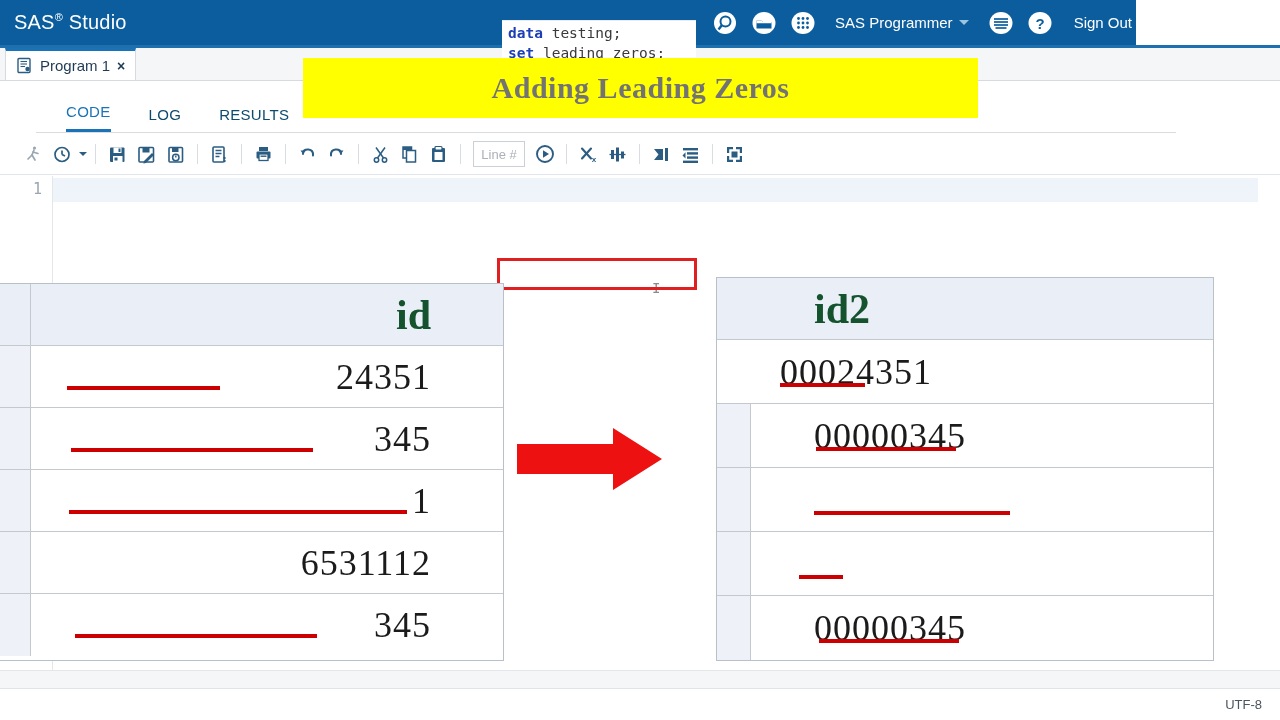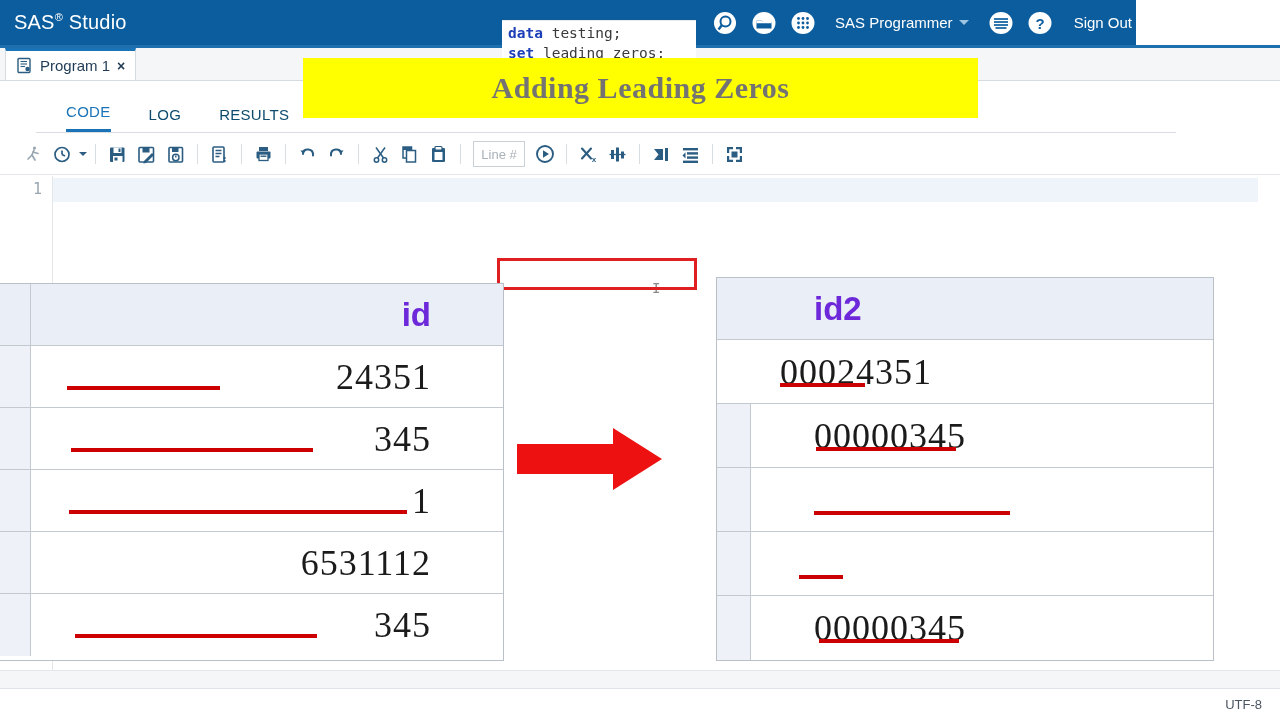--- a/index.html
+++ b/index.html
@@ -239,24 +239,24 @@
   .tbl .trow.hdr .gut-col { background: #e9eef7; }
   .tbl .trow.body .gut-col { background: #eef2f8; }
   .datacell {
     flex: 1;
     position: relative;
     display: flex; align-items: center;
     box-sizing: border-box;
     overflow: hidden;
   }
   .hdr-txt {
-    font-family: Liberation Sans, sans-serif;
+    font-family: Liberation Serif, serif;
     font-weight: bold;
-    font-size: 33px;
-    color: #6d28d9;
+    font-size: 42px;
+    color: #14532d;
     width: 100%;
   }
   .val-txt {
     font-family: "Liberation Serif", "DejaVu Serif", serif;
     font-size: 36px;
     color: #1b1b1b;
     width: 100%;
     letter-spacing: 1px;
     position: relative;
     z-index: 2;

